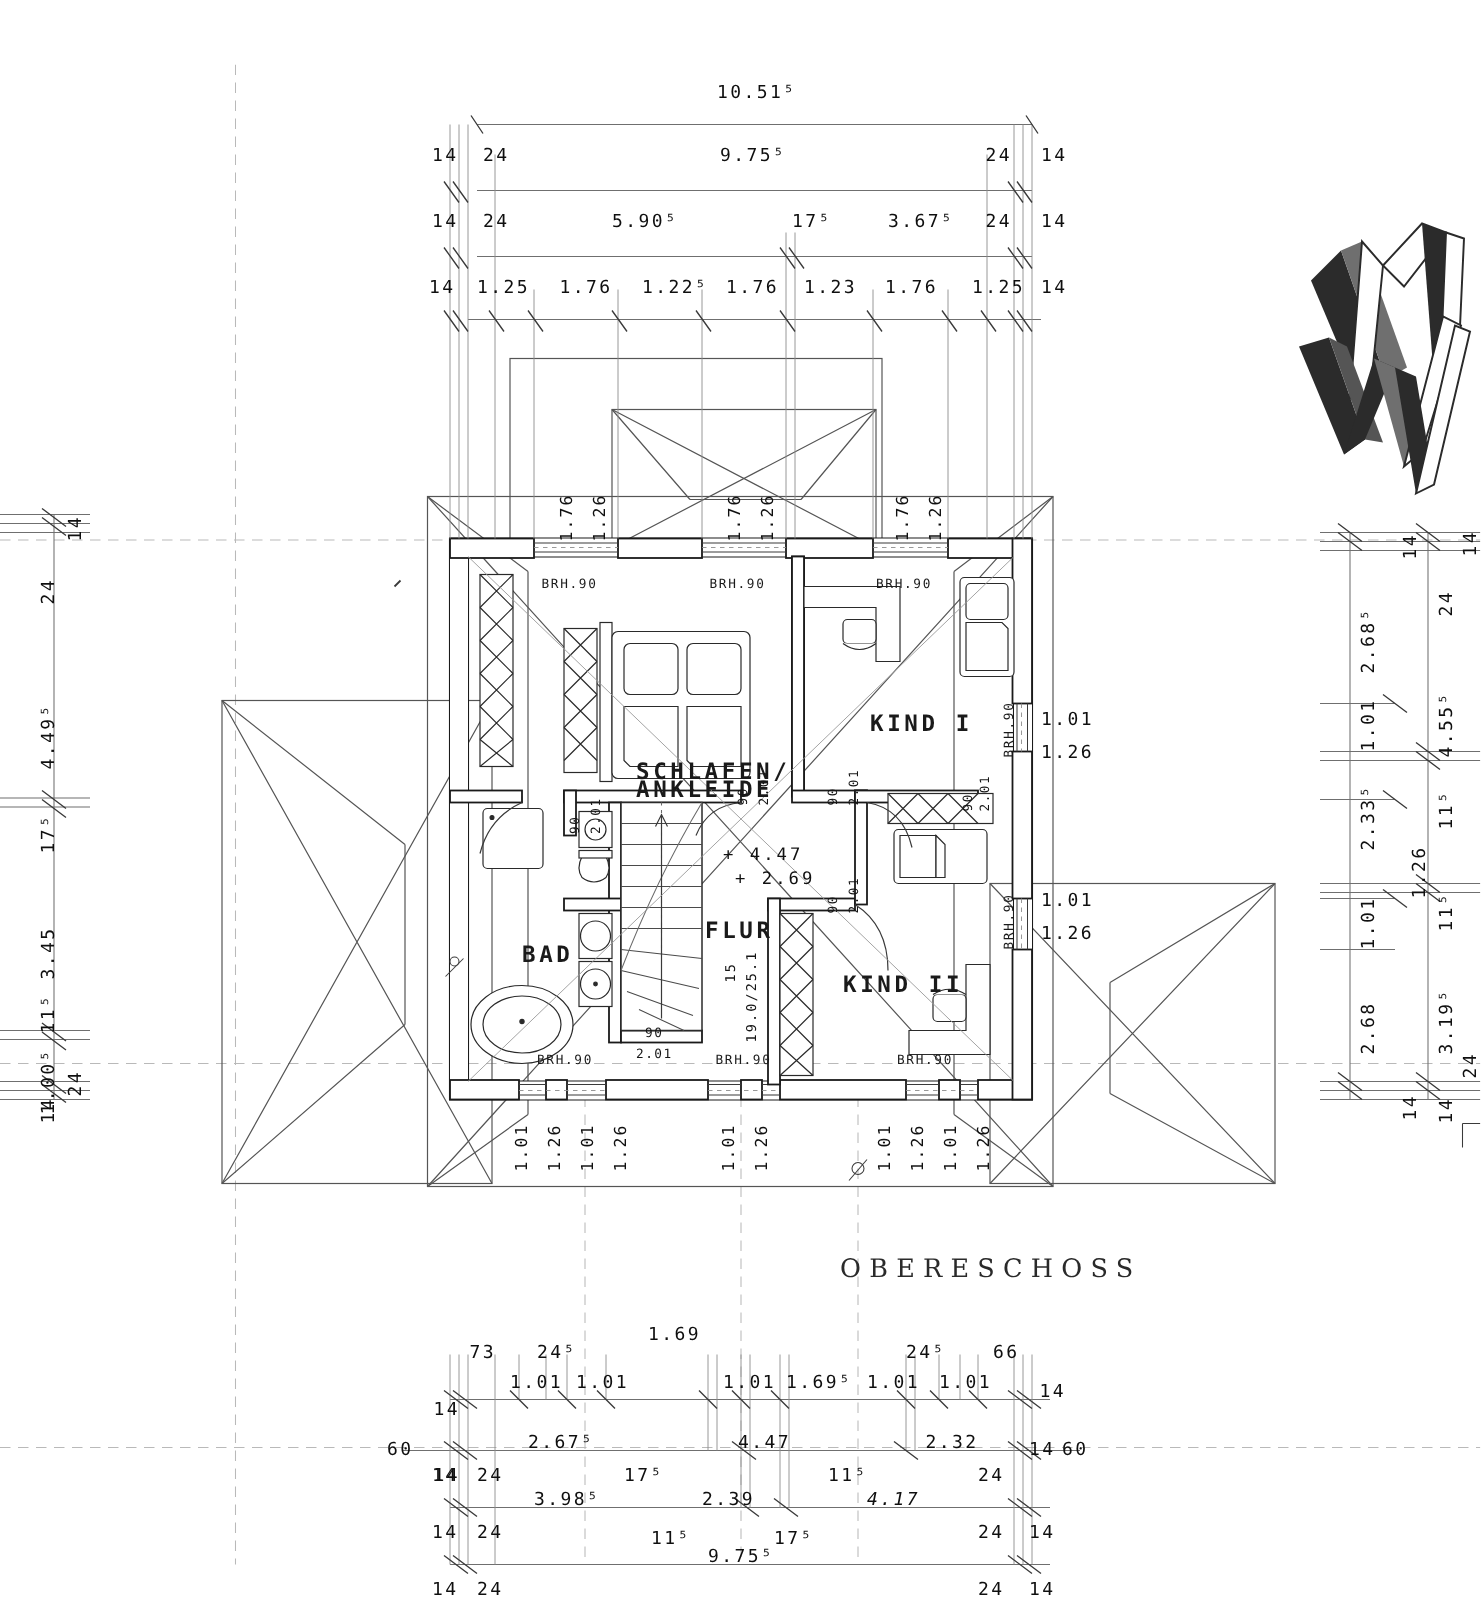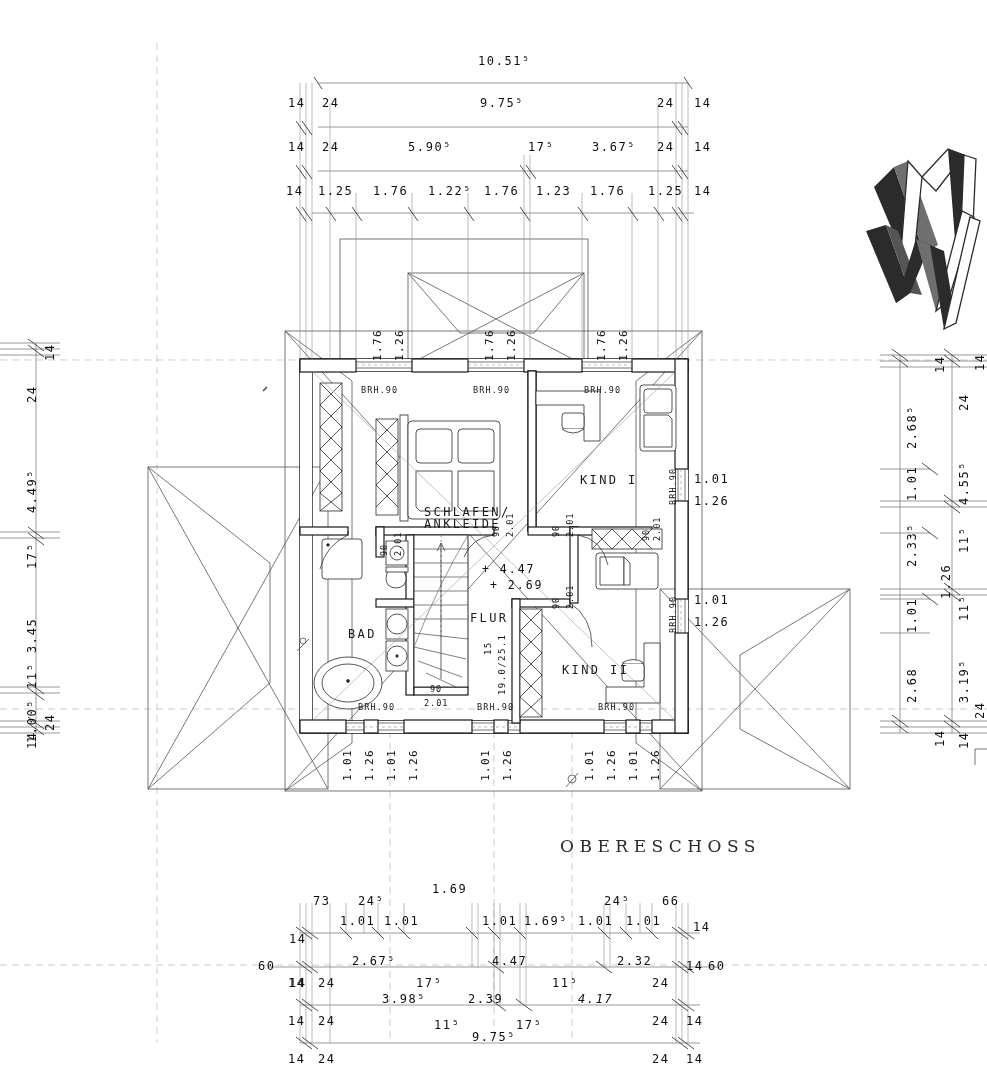--- a/index.html
+++ b/index.html
@@ -15,21 +15,21 @@
   .dim{
     position:absolute;
     font-family:"DejaVu Sans Mono","Liberation Mono",monospace;
     font-size:12px;letter-spacing:1.6px;color:#0f0f0f;
     white-space:nowrap;line-height:1;
   }
   .dim.vert{transform-origin:0 0;transform:rotate(-90deg);}
   .room{
     position:absolute;
     font-family:"DejaVu Sans Mono","Liberation Mono",monospace;
-    font-size:12px;letter-spacing:2.4px;color:#1a1a1a;white-space:nowrap;
+    font-size:15px;letter-spacing:2.4px;color:#1a1a1a;white-space:nowrap;font-weight:bold;
   }
   .brh{
     position:absolute;
     font-family:"DejaVu Sans Mono","Liberation Mono",monospace;
     font-size:8.5px;letter-spacing:1.1px;color:#1a1a1a;white-space:nowrap;
   }
   .brh.vert{transform-origin:0 0;transform:rotate(-90deg);}
   .win{
     position:absolute;
     font-family:"DejaVu Sans Mono","Liberation Mono",monospace;
@@ -550,21 +550,21 @@
   <div class="dim" style="left:708px;top:917px;">60</div>
 
   <div class="dim" style="left:288px;top:934px;">14</div>
   <div class="dim" style="left:318px;top:934px;">24</div>
   <div class="dim" style="left:416px;top:934px;">17⁵</div>
   <div class="dim" style="left:552px;top:934px;">11⁵</div>
   <div class="dim" style="left:652px;top:934px;">24</div>
 
   <div class="dim" style="left:288px;top:972px;">14</div>
   <div class="dim" style="left:318px;top:972px;">24</div>
-  <div class="dim" style="left:382px;top:950px;">3.98⁵</div>
+  <div class="dim" style="left:356px;top:950px;">3.98⁵</div>
   <div class="dim" style="left:468px;top:950px;">2.39</div>
   <div class="dim" style="left:578px;top:950px;font-style:italic;">4.17</div>
   <div class="dim" style="left:652px;top:972px;">24</div>
   <div class="dim" style="left:686px;top:972px;">14</div>
 
   <div class="dim" style="left:434px;top:976px;">11⁵</div>
   <div class="dim" style="left:516px;top:976px;">17⁵</div>
 
   <div class="dim" style="left:472px;top:988px;">9.75⁵</div>
 
@@ -603,21 +603,21 @@
   <div class="brh" style="left:477px;top:659px;">BRH.90</div>
   <div class="brh" style="left:598px;top:659px;">BRH.90</div>
   <div class="brh vert" style="left:668px;top:462px;">BRH.90</div>
   <div class="brh vert" style="left:668px;top:590px;">BRH.90</div>
 
   <div class="room" style="left:424px;top:462px;">SCHLAFEN/</div>
   <div class="room" style="left:424px;top:474px;">ANKLEIDE</div>
   <div class="room" style="left:348px;top:584px;">BAD</div>
   <div class="room" style="left:470px;top:568px;">FLUR</div>
   <div class="room" style="left:580px;top:430px;">KIND I</div>
-  <div class="room" style="left:562px;top:620px;">KIND II</div>
+  <div class="room" style="left:562px;top:604px;">KIND II</div>
 
   <div class="lvl" style="left:482px;top:519px;">+ 4.47</div>
   <div class="lvl" style="left:490px;top:535px;">+ 2.69</div>
 
   <div class="stairtxt" style="left:483px;top:612px;">15</div>
   <div class="stairtxt" style="left:497px;top:652px;">19.0/25.1</div>
 
   <div class="dooropen vert" style="left:491px;top:494px;">90</div>
   <div class="dooropen vert" style="left:505px;top:494px;">2.01</div>
   <div class="dooropen vert" style="left:551px;top:494px;">90</div>

